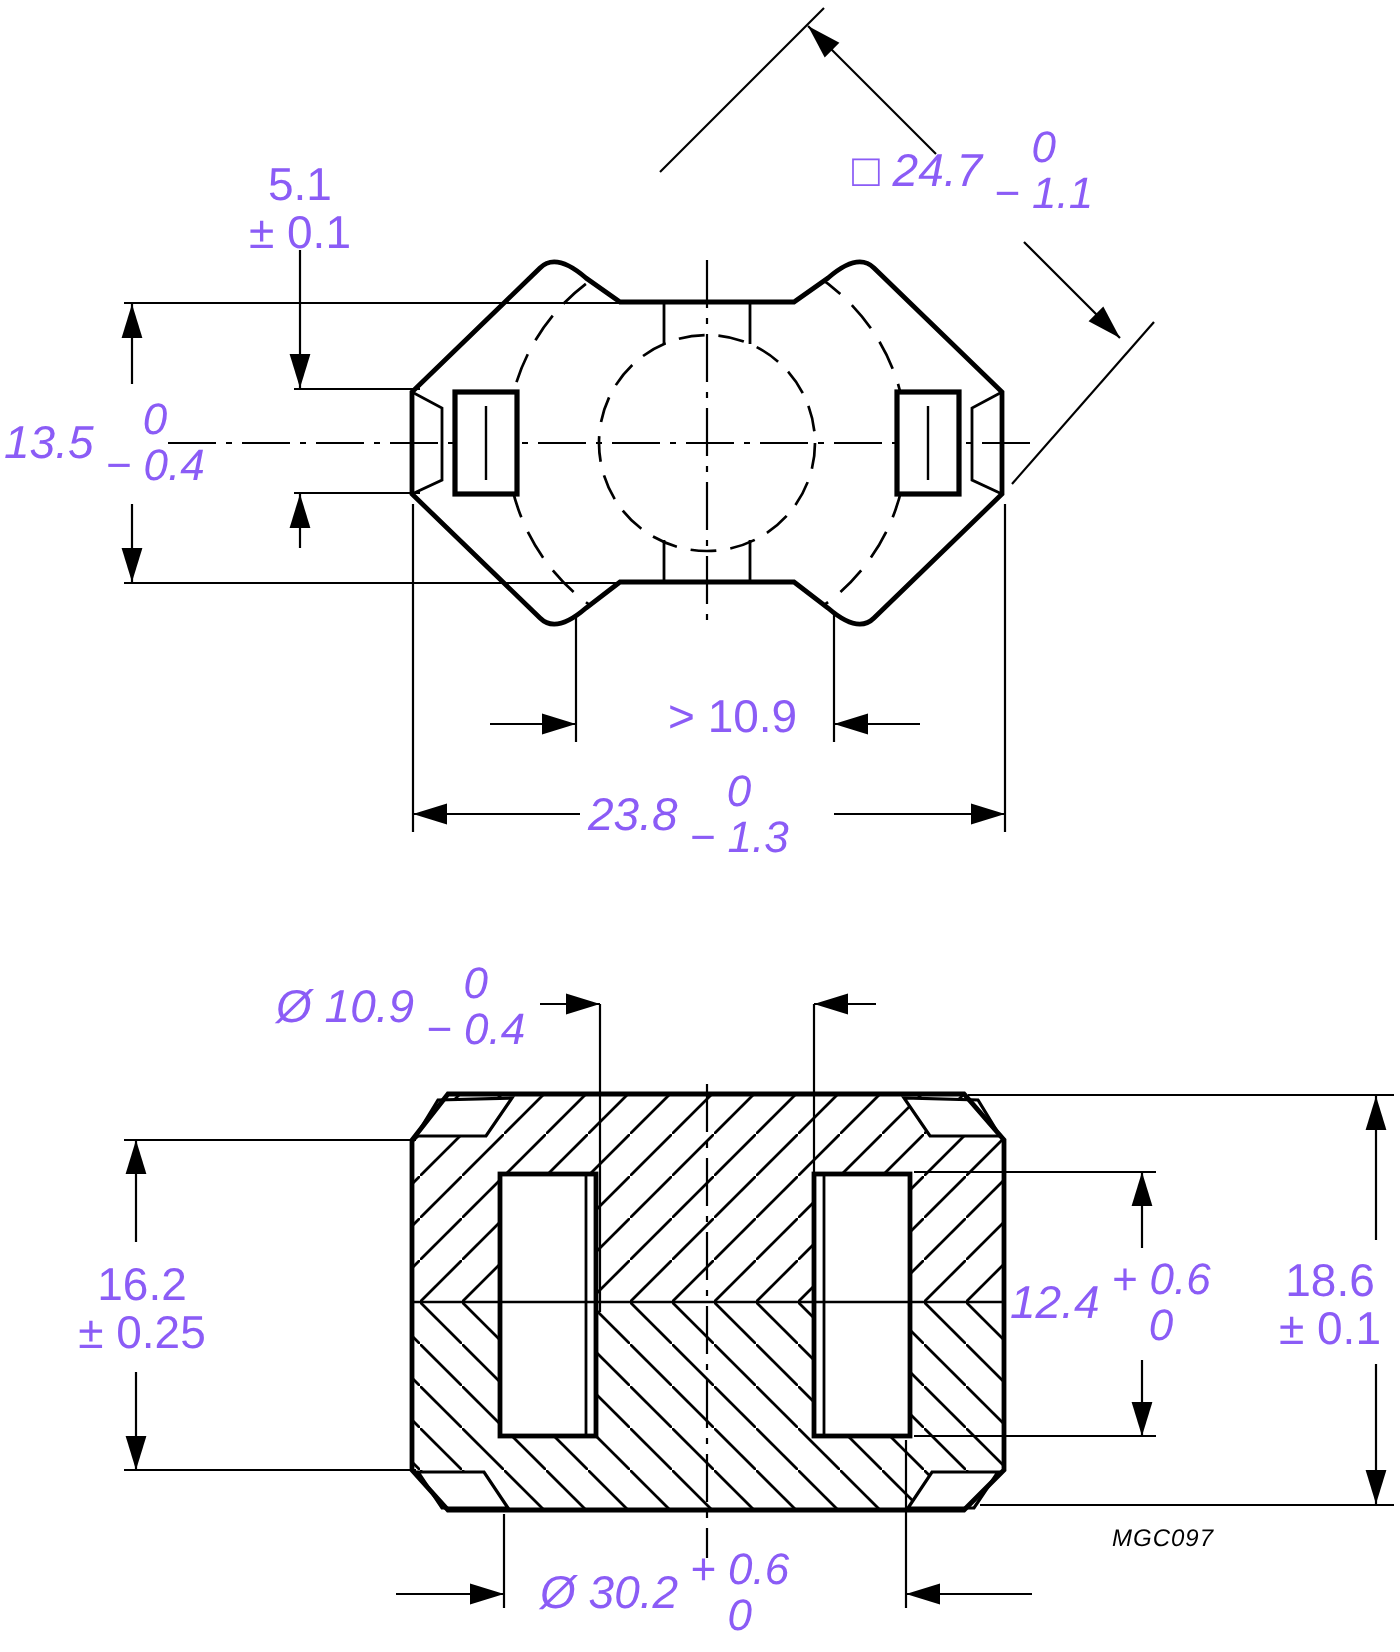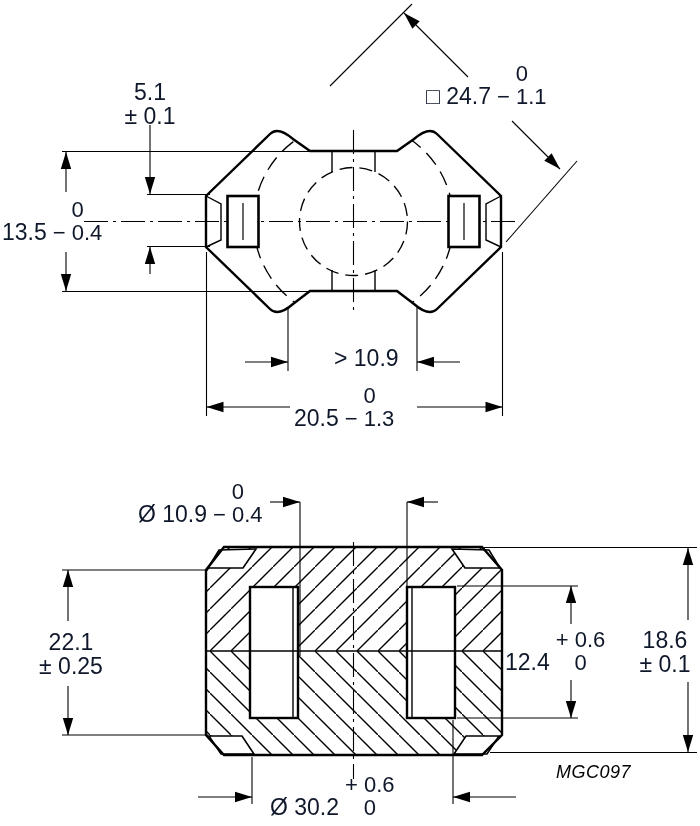--- a/index.html
+++ b/index.html
@@ -1,23 +1,23 @@
 <!DOCTYPE html>
 <html><head>
 <meta charset="utf-8">
 <style>
   html,body{margin:0;padding:0;background:#ffffff;}
   body{width:700px;height:826px;position:relative;overflow:hidden;
        font-family:"Liberation Sans","DejaVu Sans",sans-serif;color:#000;}
   svg{position:absolute;left:0;top:0;}
-  .dim{position:absolute;font-size:23px;line-height:1.05;white-space:nowrap;color:#0f172a;}
-  .row{display:flex;align-items:flex-end;gap:6px;}
+  .dim{position:absolute;font-size:23px;line-height:1.05;white-space:nowrap;color:#8b5cf6;}
+  .row{display:flex;align-items:center;gap:6px;font-style:italic;}
   .center-stack{display:flex;flex-direction:column;align-items:center;text-align:center;}
   .tolstack{display:flex;flex-direction:column;font-size:22px;line-height:1.06;text-align:center;}
-  .code{position:absolute;font-size:18px;font-style:italic;letter-spacing:0.5px;}
+  .code{position:absolute;font-size:12px;font-style:italic;letter-spacing:0.5px;}
 </style>
 </head>
 <body>
 
 <svg width="700" height="826" viewBox="0 0 700 826">
   <defs>
     <pattern id="hatchUp" width="21" height="21" patternUnits="userSpaceOnUse">
       <path d="M0,21 L21,0" stroke="#000" stroke-width="1.35" fill="none"></path>
     </pattern>
     <pattern id="hatchDown" width="21" height="21" patternUnits="userSpaceOnUse">
@@ -191,37 +191,37 @@
     <span>0</span>
     <span>− 1.1</span>
   </span>
 </div>
 
 <div class="dim" style="left:334px;top:346px">
   <span>&gt; 10.9</span>
 </div>
 
 <div class="dim row" style="left:294px;top:384px">
-  <span>20.5</span>
+  <span>23.8</span>
   <span class="tolstack">
     <span>0</span>
     <span>− 1.3</span>
   </span>
 </div>
 
 <div class="dim row" style="left:138px;top:480px">
   <span>Ø 10.9</span>
   <span class="tolstack">
     <span>0</span>
     <span>− 0.4</span>
   </span>
 </div>
 
 <div class="dim center-stack" style="left:28px;top:630px;width:86px">
-  <span>22.1</span>
+  <span>16.2</span>
   <span>± 0.25</span>
 </div>
 
 <div class="dim row" style="left:505px;top:628px">
   <span>12.4</span>
   <span class="tolstack">
     <span>+ 0.6</span>
     <span>0</span>
   </span>
 </div>

